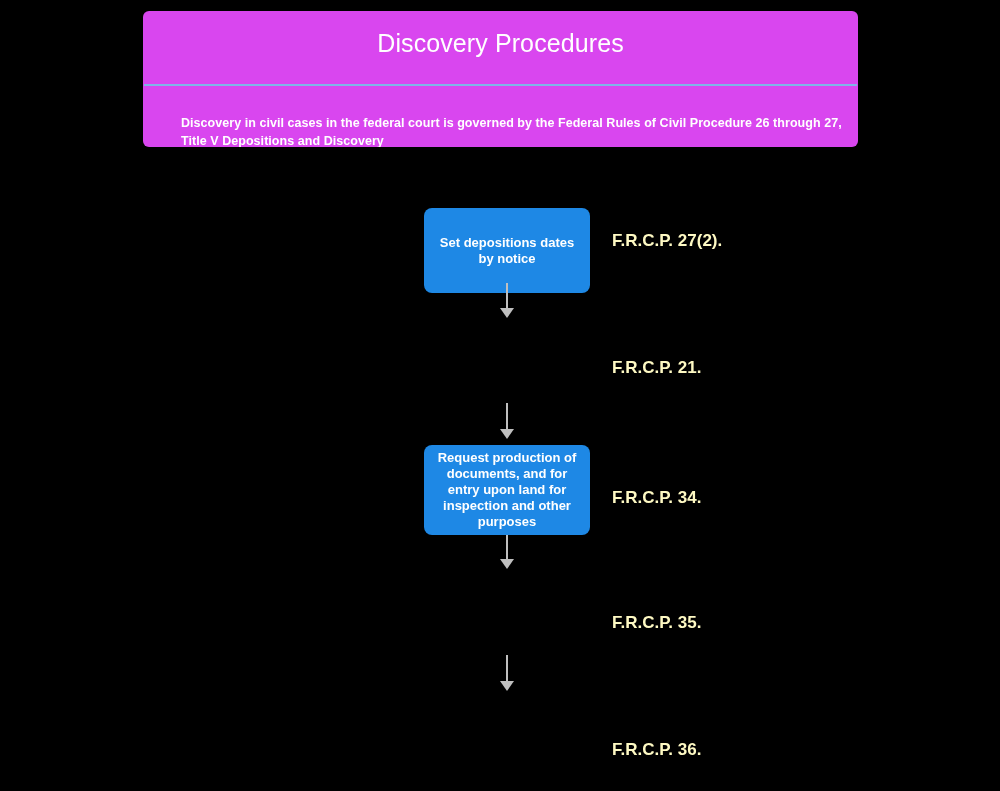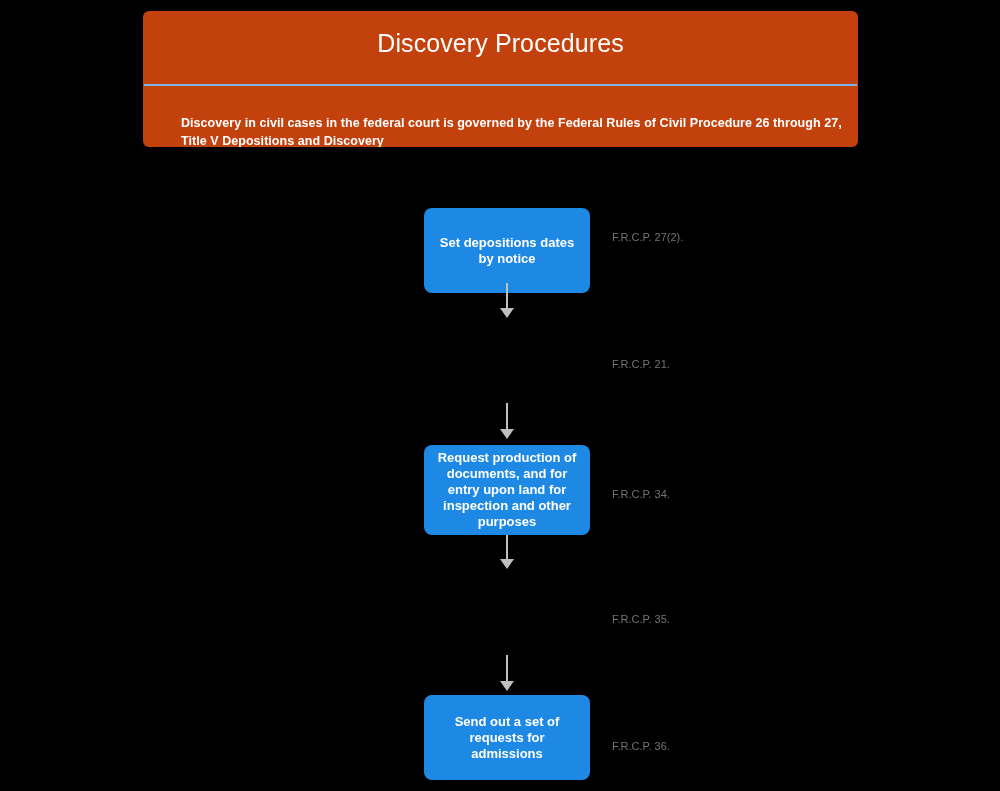--- a/index.html
+++ b/index.html
@@ -18,21 +18,21 @@
   }
 
   
   .header-card {
     position: absolute;
     left: 143px;
     top: 11px;
     width: 715px;
     height: 136px;
     box-sizing: border-box;
-    background: #c2410c;
+    background: #d946ef;
     border-radius: 6px;
     overflow: hidden;
   }
   .header-title {
     position: absolute;
     left: 0;
     top: 0;
     width: 100%;
     height: 64px;
     line-height: 64px;
@@ -90,23 +90,23 @@
     padding: 4px 8px;
   }
   .node-text {
     display: block;
     width: 100%;
   }
 
   .ref-label {
     position: absolute;
     left: 612px;
-    color: #737373;
-    font-size: 11px;
-    font-weight: 400;
+    color: #fef9c3;
+    font-size: 17px;
+    font-weight: 700;
     white-space: nowrap;
   }
 
   .connector {
     position: absolute;
     left: 506px;
     width: 2px;
     background: #bfbfbf;
   }
   .arrowhead {
@@ -149,18 +149,15 @@
   <div class="ref-label" style="top:488px;">F.R.C.P. 34.</div>
 
   <div class="connector" style="top:535px;height:27px;"></div>
   <div class="arrowhead" style="top:559px;"></div>
 
   <div class="ref-label" style="top:613px;">F.R.C.P. 35.</div>
 
   <div class="connector" style="top:655px;height:29px;"></div>
   <div class="arrowhead" style="top:681px;"></div>
 
-  <div class="node" style="top:695px;height:85px;">
-    <span class="node-text">Send out a set of requests for admissions</span>
-  </div>
   <div class="ref-label" style="top:740px;">F.R.C.P. 36.</div>
 
 </div>
 
 </body></html>

